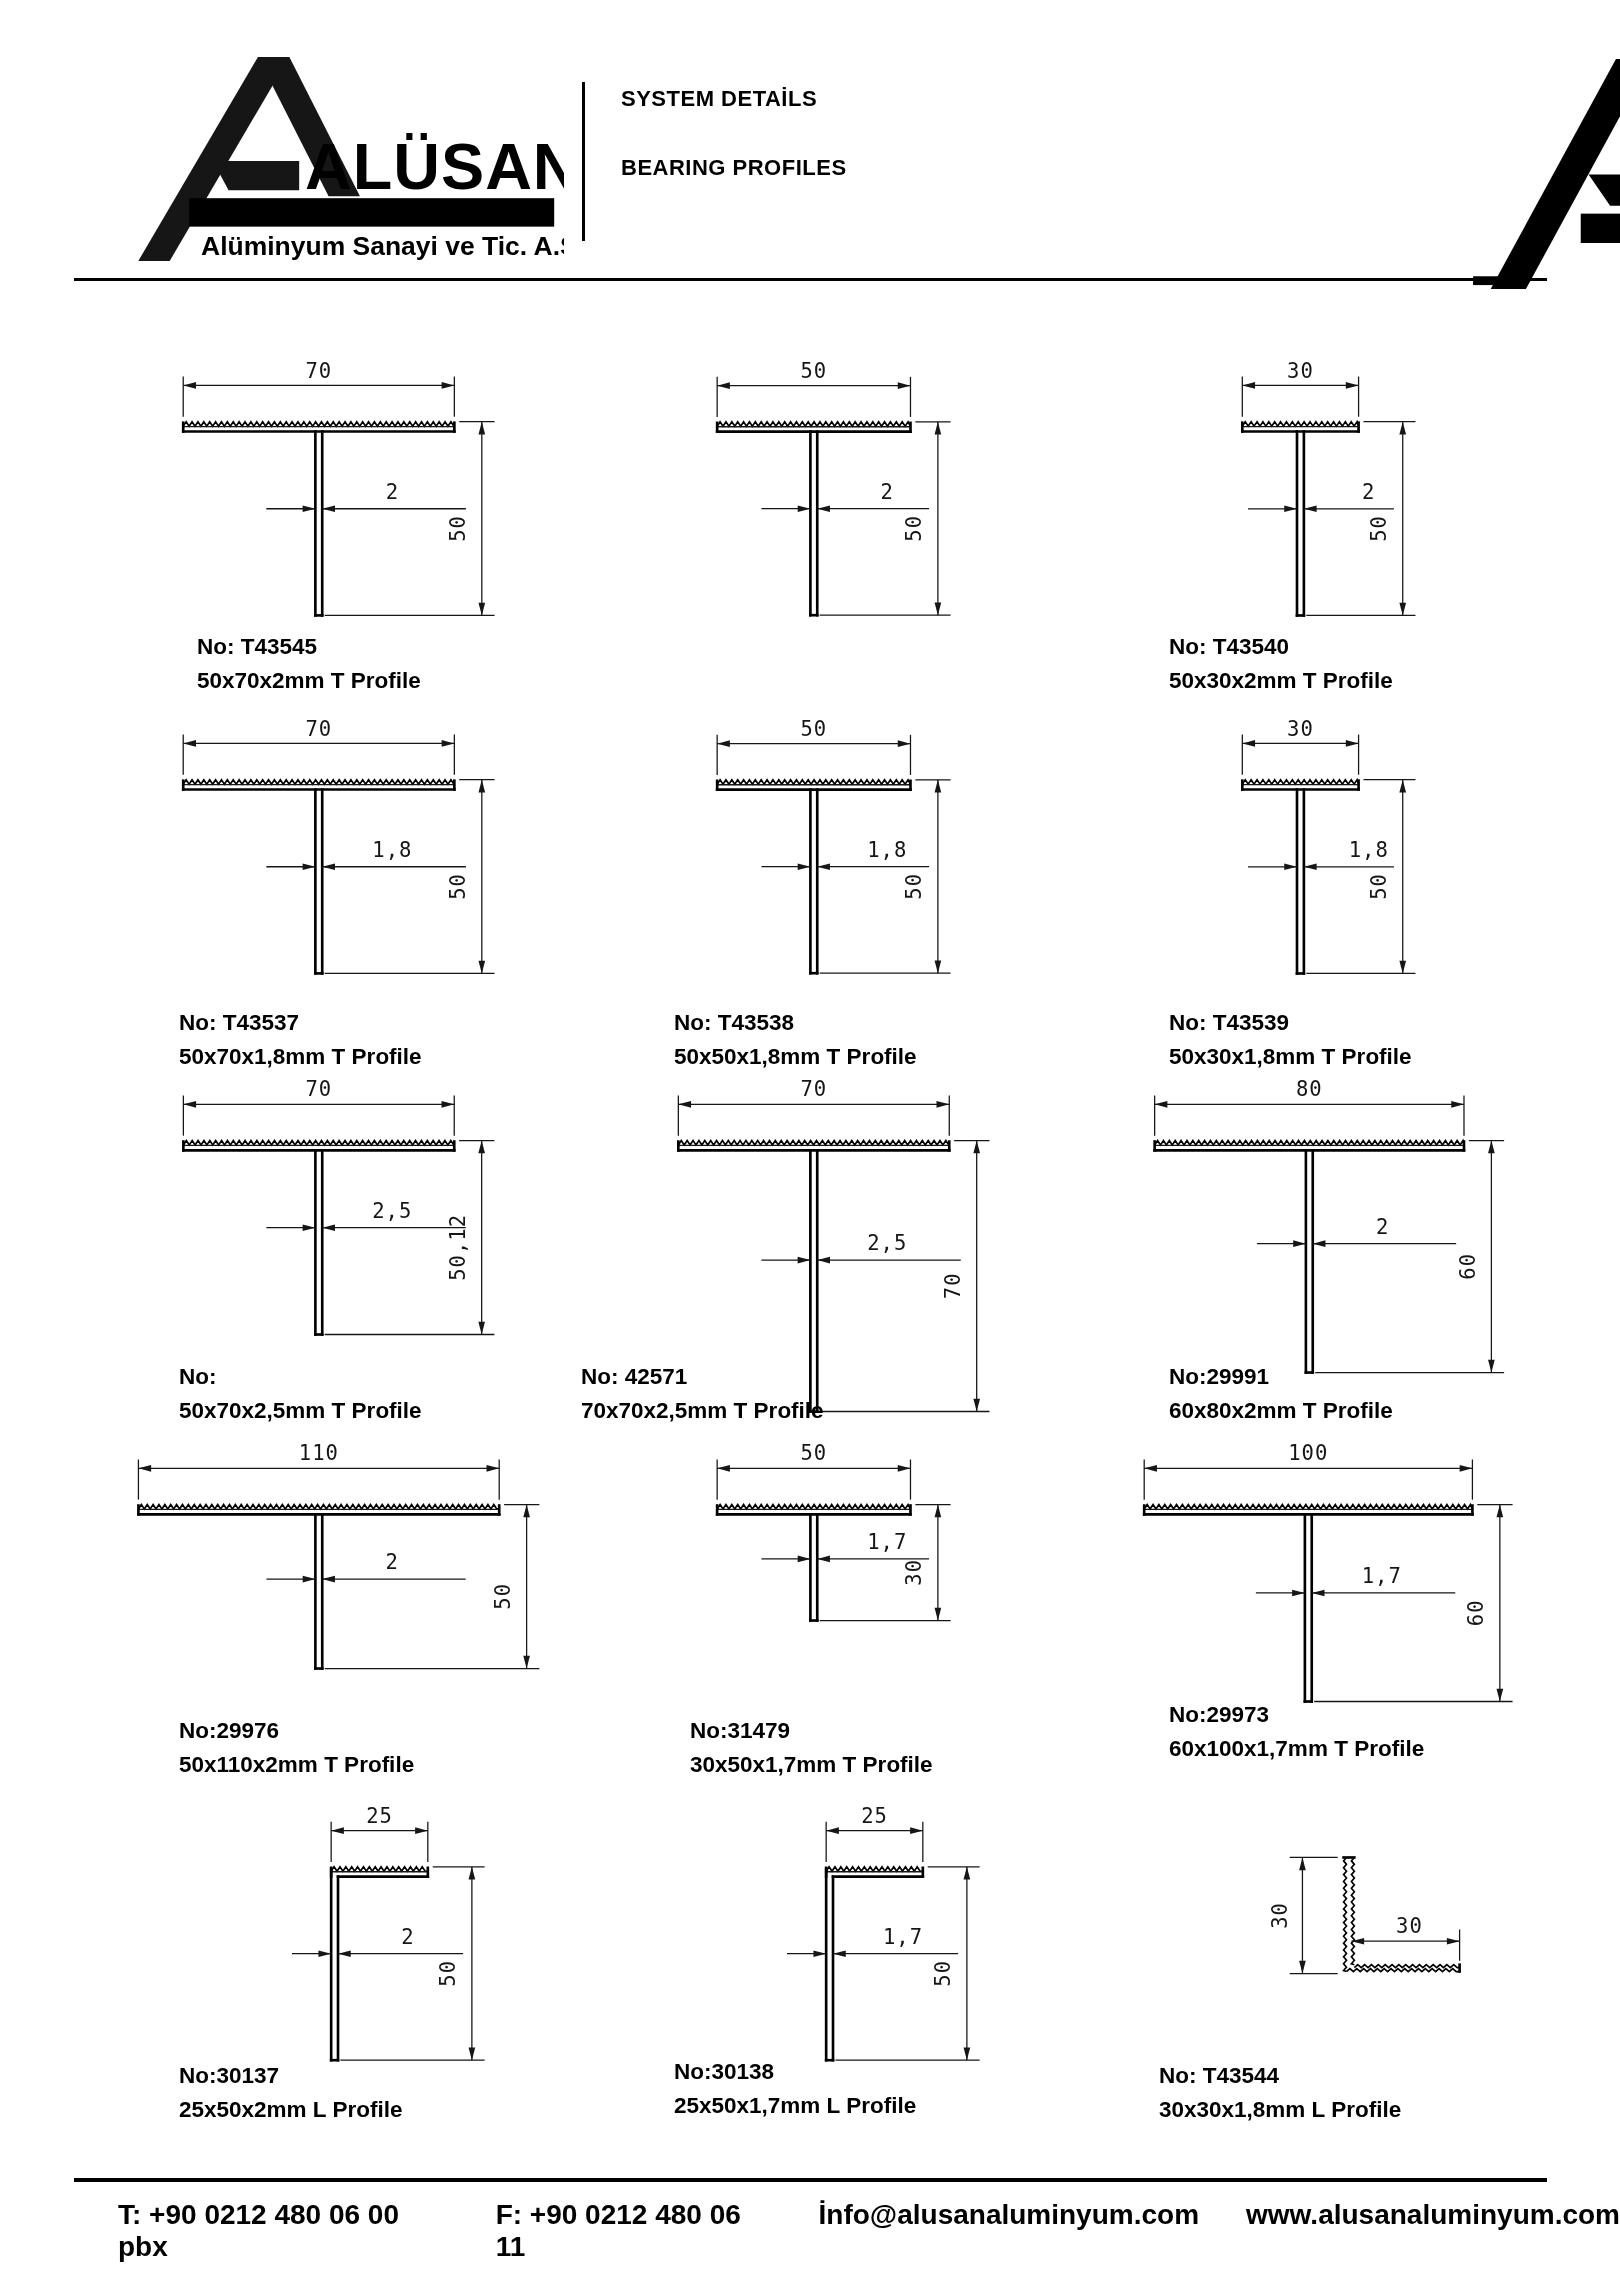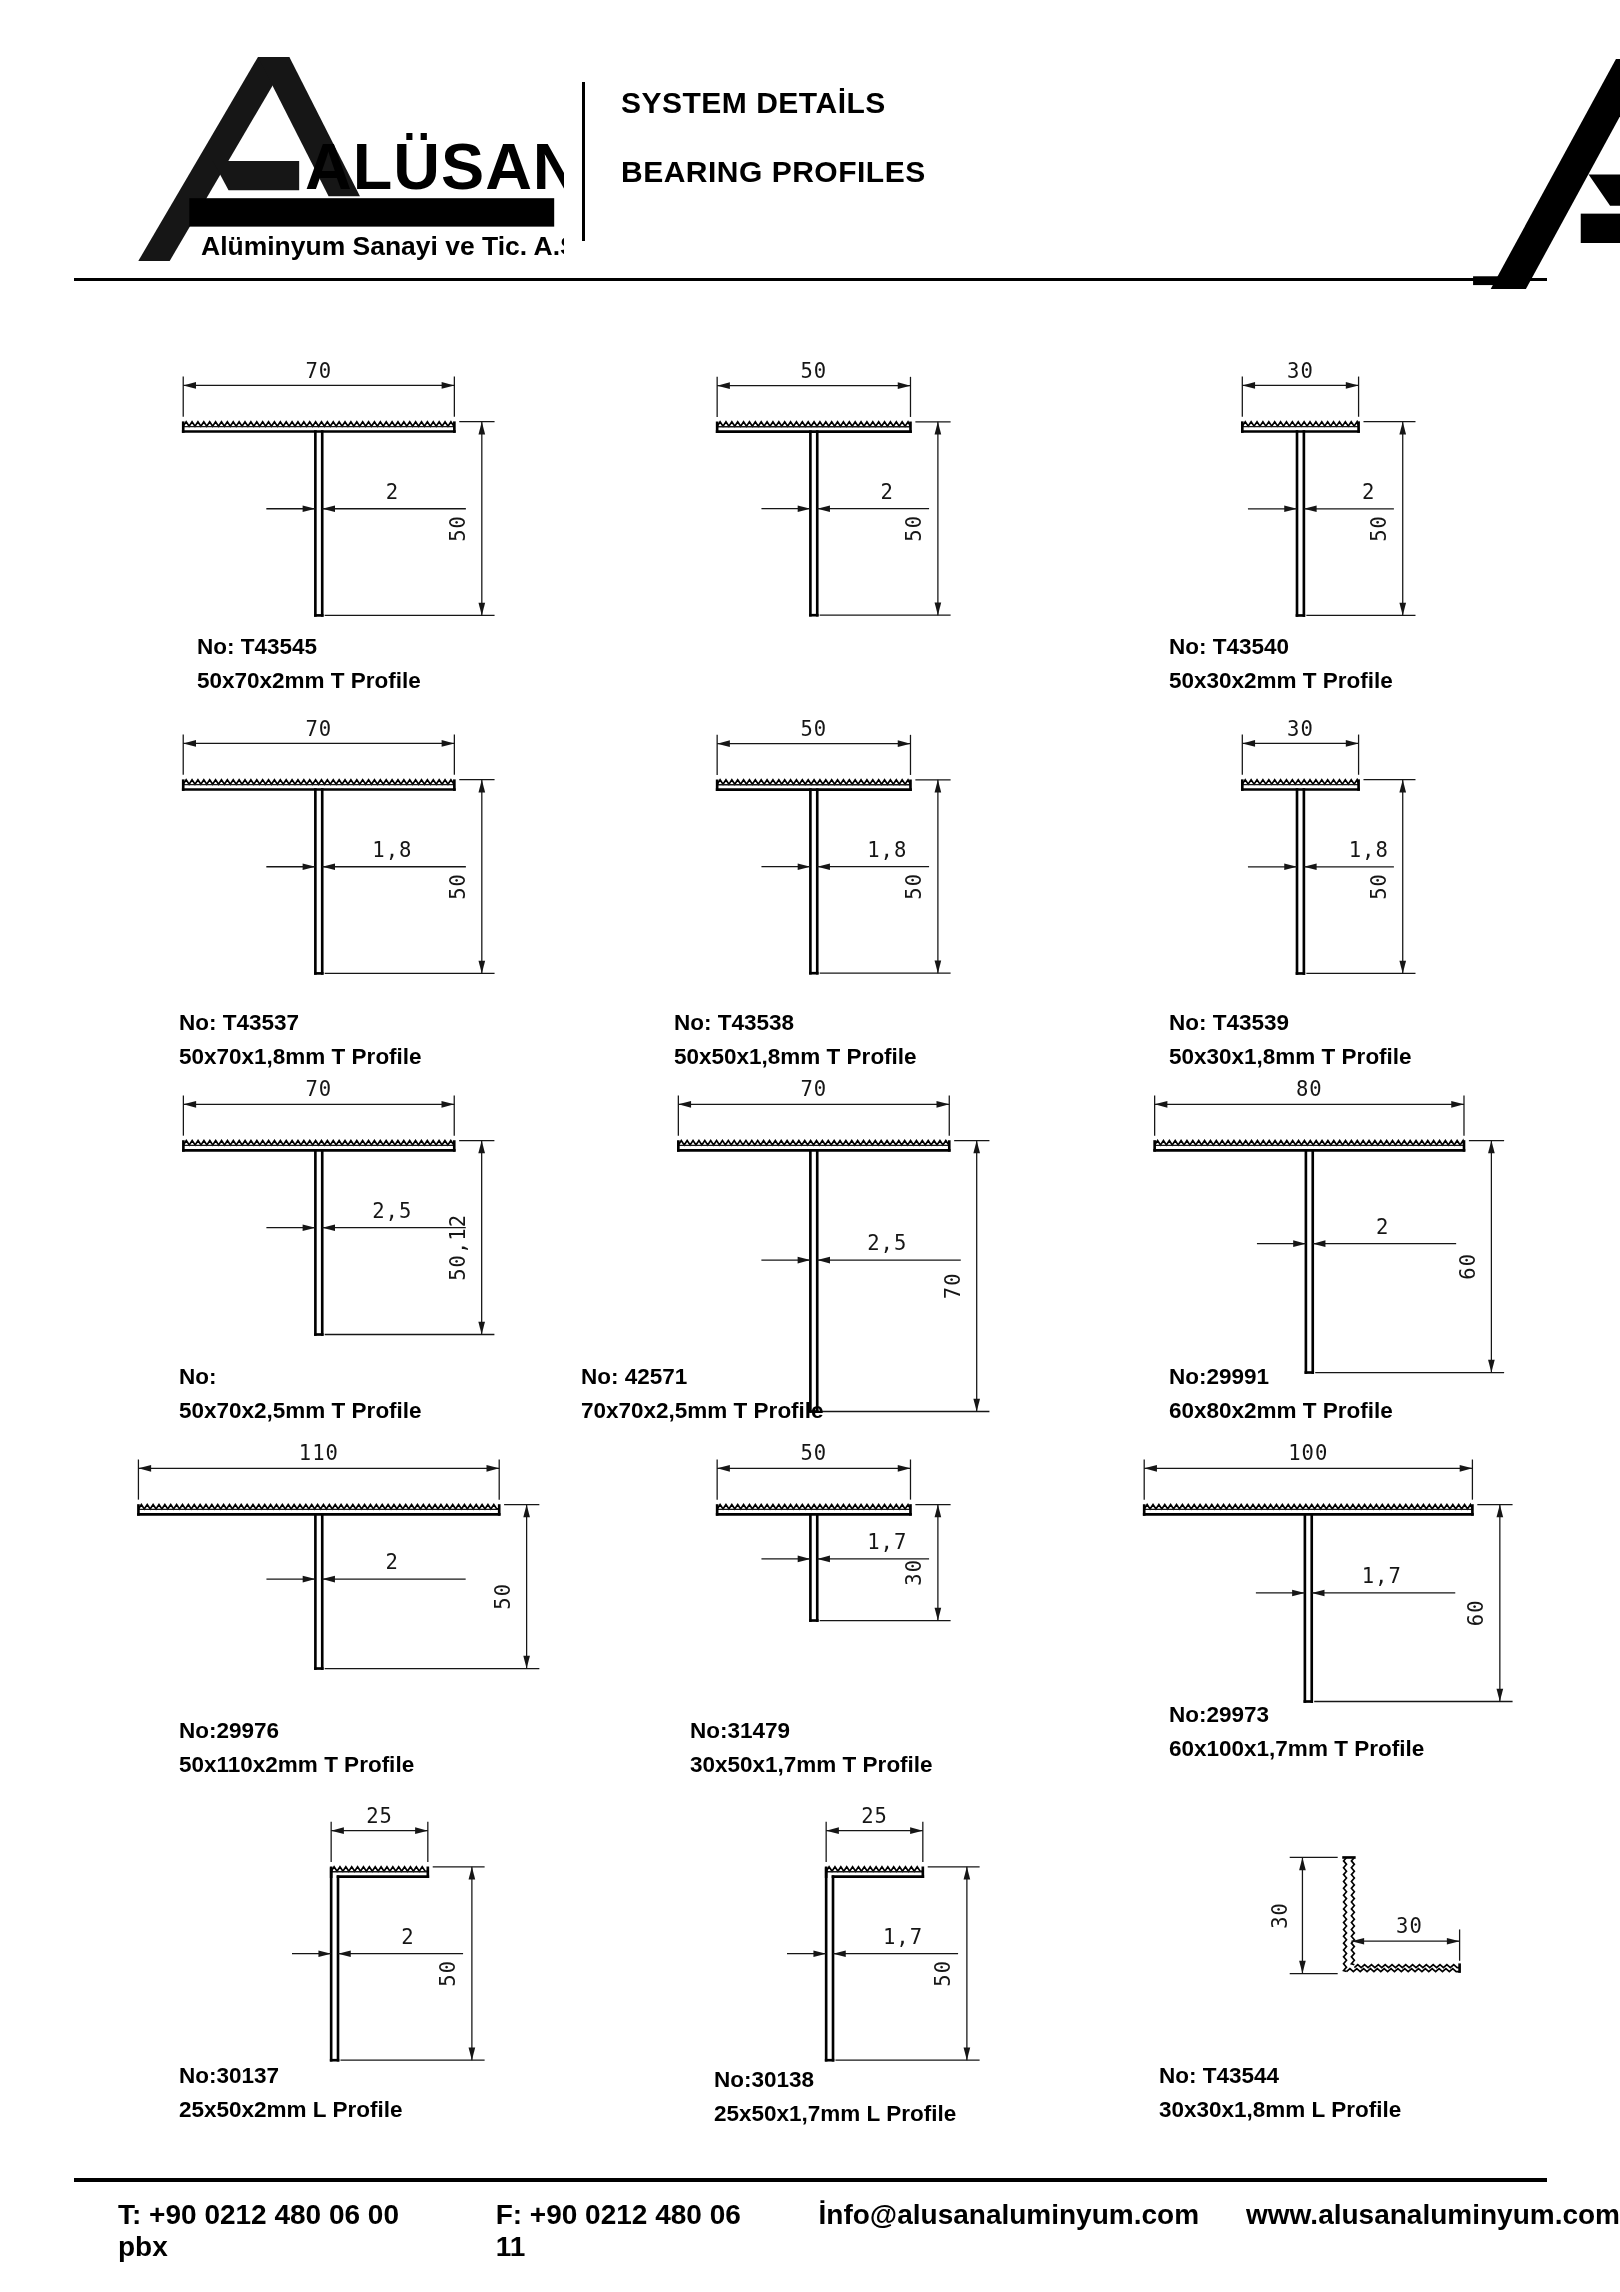--- a/index.html
+++ b/index.html
@@ -1,21 +1,21 @@
 <!DOCTYPE html>
 <html><head>
 <meta charset="utf-8">
 <style>
   html,body{margin:0;padding:0;background:#e8e8e8;}
   #page{position:relative;width:1620px;height:2293px;background:#ffffff;margin:0 auto;
         font-family:"Liberation Sans",sans-serif;color:#000;overflow:hidden;}
   
   #logo-box{position:absolute;left:103px;top:51px;width:461px;height:211px;}
   #head-divider{position:absolute;left:582px;top:82px;width:2.9px;height:159px;background:#000;}
-  .title-line{position:absolute;left:621px;font-weight:bold;font-size:30px;letter-spacing:0.5px;color:#000;}
+  .title-line{position:absolute;left:621px;font-weight:bold;font-size:22px;letter-spacing:0.5px;color:#000;}
   #title1{top:86px;}
   #title2{top:155px;}
   #right-logo{position:absolute;right:0;top:59px;width:149px;height:230px;overflow:hidden;}
   #rule-top{position:absolute;left:74px;top:278px;width:1473px;height:2.9px;background:#000;}
   #rule-bottom{position:absolute;left:74px;top:2178px;width:1473px;height:3.9px;background:#000;}
   
   #footer{position:absolute;left:0;top:2199px;width:1620px;display:flex;justify-content:center;gap:47px;
           font-weight:bold;font-size:28px;padding-left:118px;box-sizing:border-box;}
   
   .pcell{position:absolute;width:495px;}
@@ -504,21 +504,21 @@
           <line class="thin" x1="183.75" y1="70" x2="183.75" y2="267.5"></line>
           <polygon class="ah" points="183.75,70 180.35,83 187.15,83"></polygon>
           <polygon class="ah" points="183.75,267.5 180.35,254.5 187.15,254.5"></polygon>
           <text class="dim" x="166.75" y="178.75" text-anchor="middle" transform="rotate(-90 166.75 178.75)">50</text>
           <line class="thin" x1="-10" y1="158.75" x2="40" y2="158.75"></line>
           <polygon class="ah" points="40,158.75 27,155.35 27,162.15"></polygon>
           <line class="thin" x1="47" y1="158.75" x2="174.75" y2="158.75"></line>
           <polygon class="ah" points="47,158.75 60,155.35 60,162.15"></polygon>
           <text class="dim" x="118.5" y="148.75" text-anchor="middle">1,7</text>
         </svg>
-        <div class="plabel" style="bottom: 40px; margin-left: 40px;">
+        <div class="plabel" style="bottom: 48px;">
           <div>No:30138</div>
           <div>25x50x1,7mm L Profile</div>
         </div>
       </div>
       <div class="pcell" style="left: 1076px; top: 1808px; height: 363px;">
         <svg width="244" height="165" viewBox="0 0 248.5 168.5" style="position: absolute; left: 184px; top: 24.5px;">
           <path class="ser" d="M 88 25 L 85.0 28.5 L 88.0 32.0 L 85.0 35.5 L 88.0 39.0 L 85.0 42.5 L 88.0 46.0 L 85.0 49.5 L 88.0 53.0 L 85.0 56.5 L 88.0 60.0 L 85.0 63.5 L 88.0 67.0 L 85.0 70.5 L 88.0 74.0 L 85.0 77.5 L 88.0 81.0 L 85.0 84.5 L 88.0 88.0 L 85.0 91.5 L 88.0 95.0 L 85.0 98.5 L 88.0 102.0 L 85.0 105.5 L 88.0 109.0 L 85.0 112.5 L 88.0 116.0 L 85.0 119.5 L 88.0 123.0 L 85.0 126.5 L 88.0 130.0 L 85.0 133.5 L 88.0 137.0 L 85.0 140.5 L 88 141.5"></path>
           <path class="ser" d="M 96 25 L 93.0 28.5 L 96.0 32.0 L 93.0 35.5 L 96.0 39.0 L 93.0 42.5 L 96.0 46.0 L 93.0 49.5 L 96.0 53.0 L 93.0 56.5 L 96.0 60.0 L 93.0 63.5 L 96.0 67.0 L 93.0 70.5 L 96.0 74.0 L 93.0 77.5 L 96.0 81.0 L 93.0 84.5 L 96.0 88.0 L 93.0 91.5 L 96.0 95.0 L 93.0 98.5 L 96.0 102.0 L 93.0 105.5 L 96.0 109.0 L 93.0 112.5 L 96.0 116.0 L 93.0 119.5 L 96.0 123.0 L 93.0 126.5 L 96.0 130.0 L 93.0 133.5 L 96 134.5"></path>
           <line class="thick" x1="85" y1="25" x2="96" y2="25"></line>
           <path class="ser" d="M 96 137.5 L 99.5 134.5 L 103.0 137.5 L 106.5 134.5 L 110.0 137.5 L 113.5 134.5 L 117.0 137.5 L 120.5 134.5 L 124.0 137.5 L 127.5 134.5 L 131.0 137.5 L 134.5 134.5 L 138.0 137.5 L 141.5 134.5 L 145.0 137.5 L 148.5 134.5 L 152.0 137.5 L 155.5 134.5 L 159.0 137.5 L 162.5 134.5 L 166.0 137.5 L 169.5 134.5 L 173.0 137.5 L 176.5 134.5 L 180.0 137.5 L 183.5 134.5 L 187.0 137.5 L 190.5 134.5 L 194.0 137.5 L 197.5 134.5 L 201.0 137.5 L 203.5 137.5"></path>

